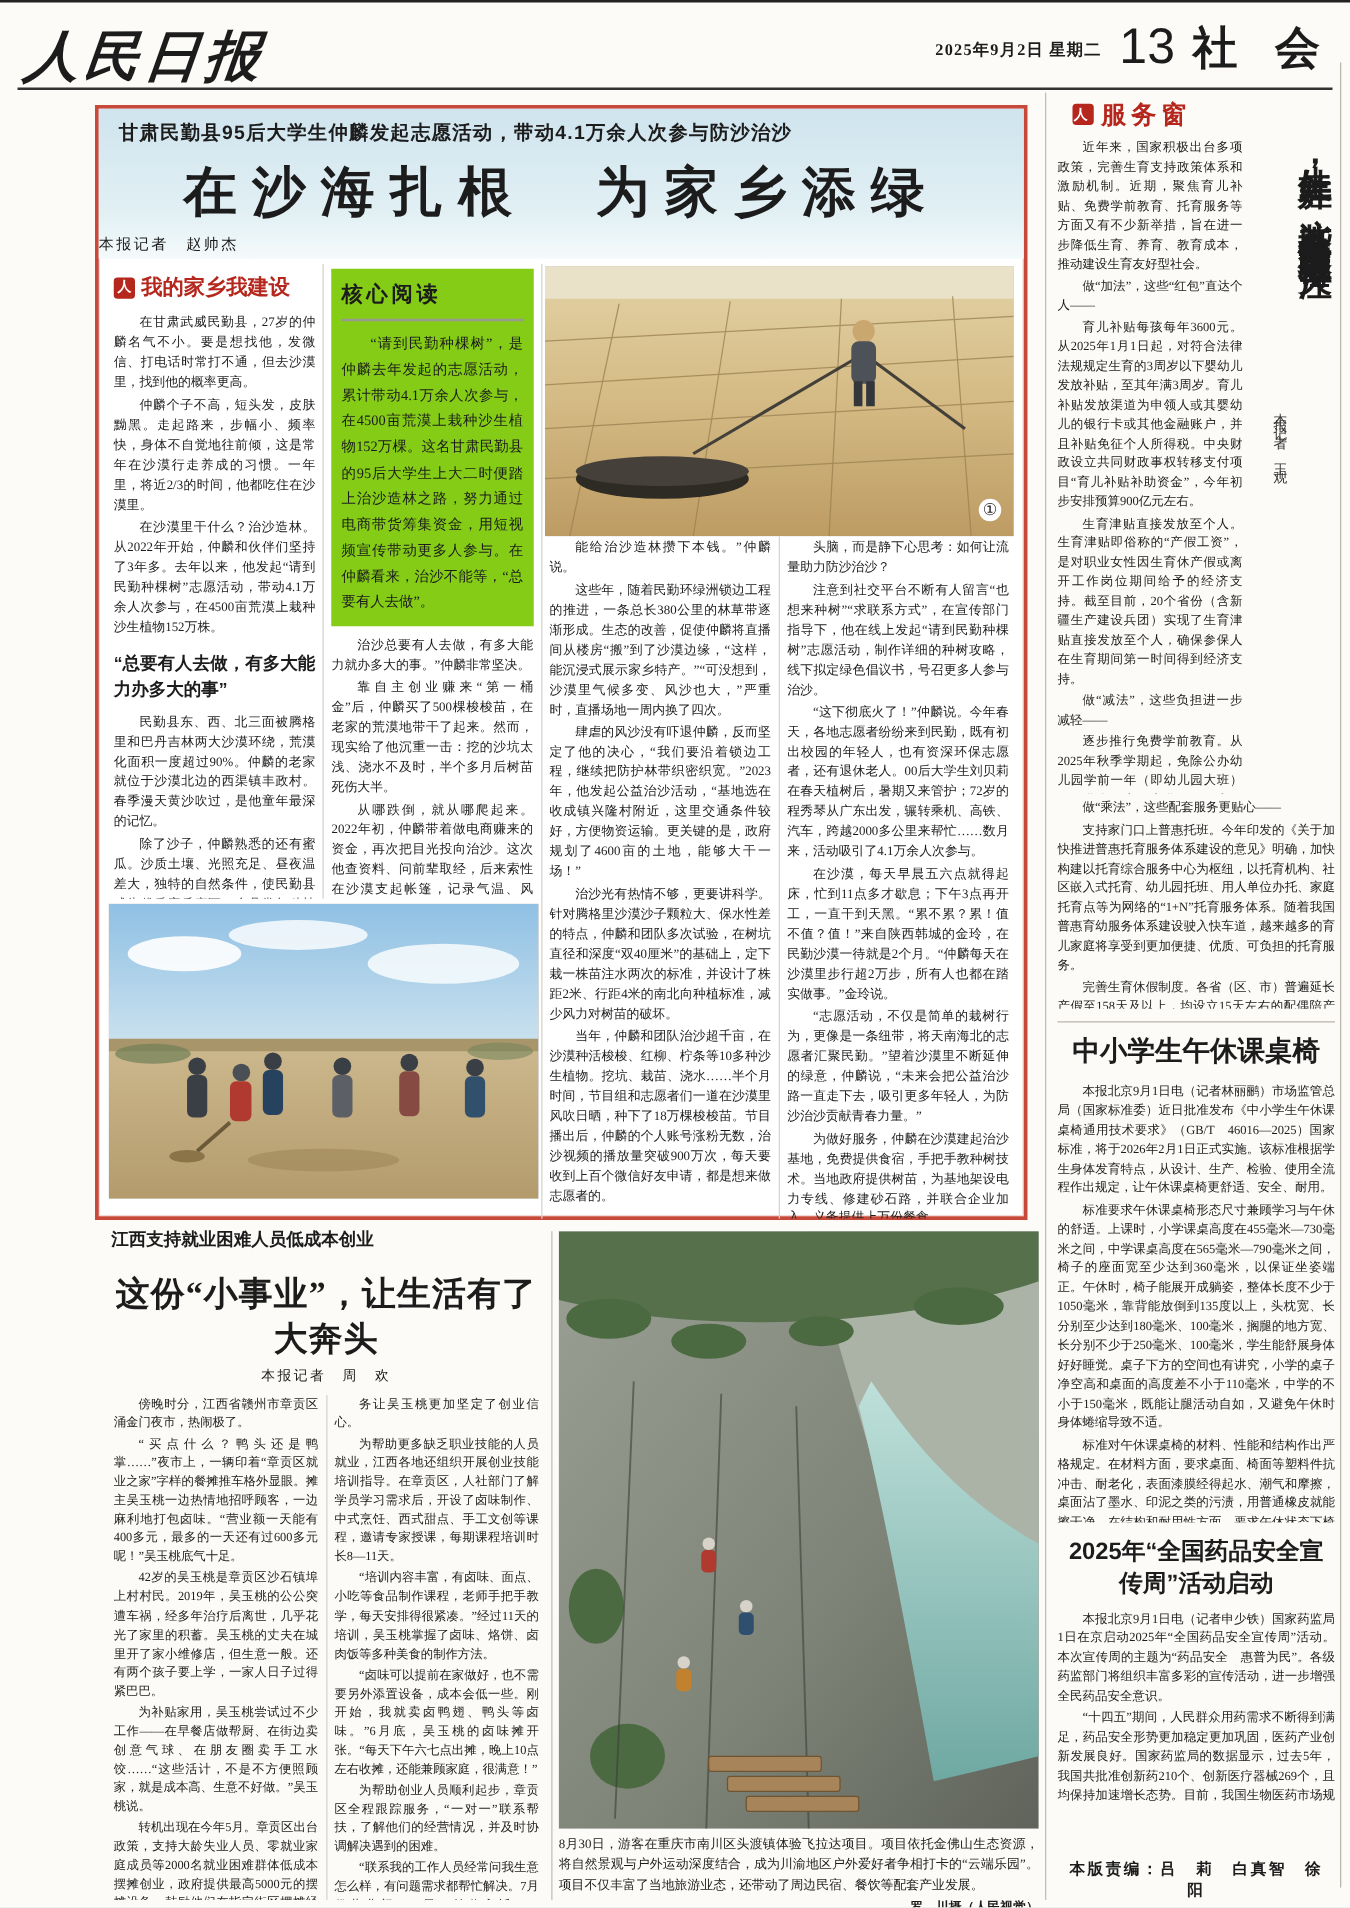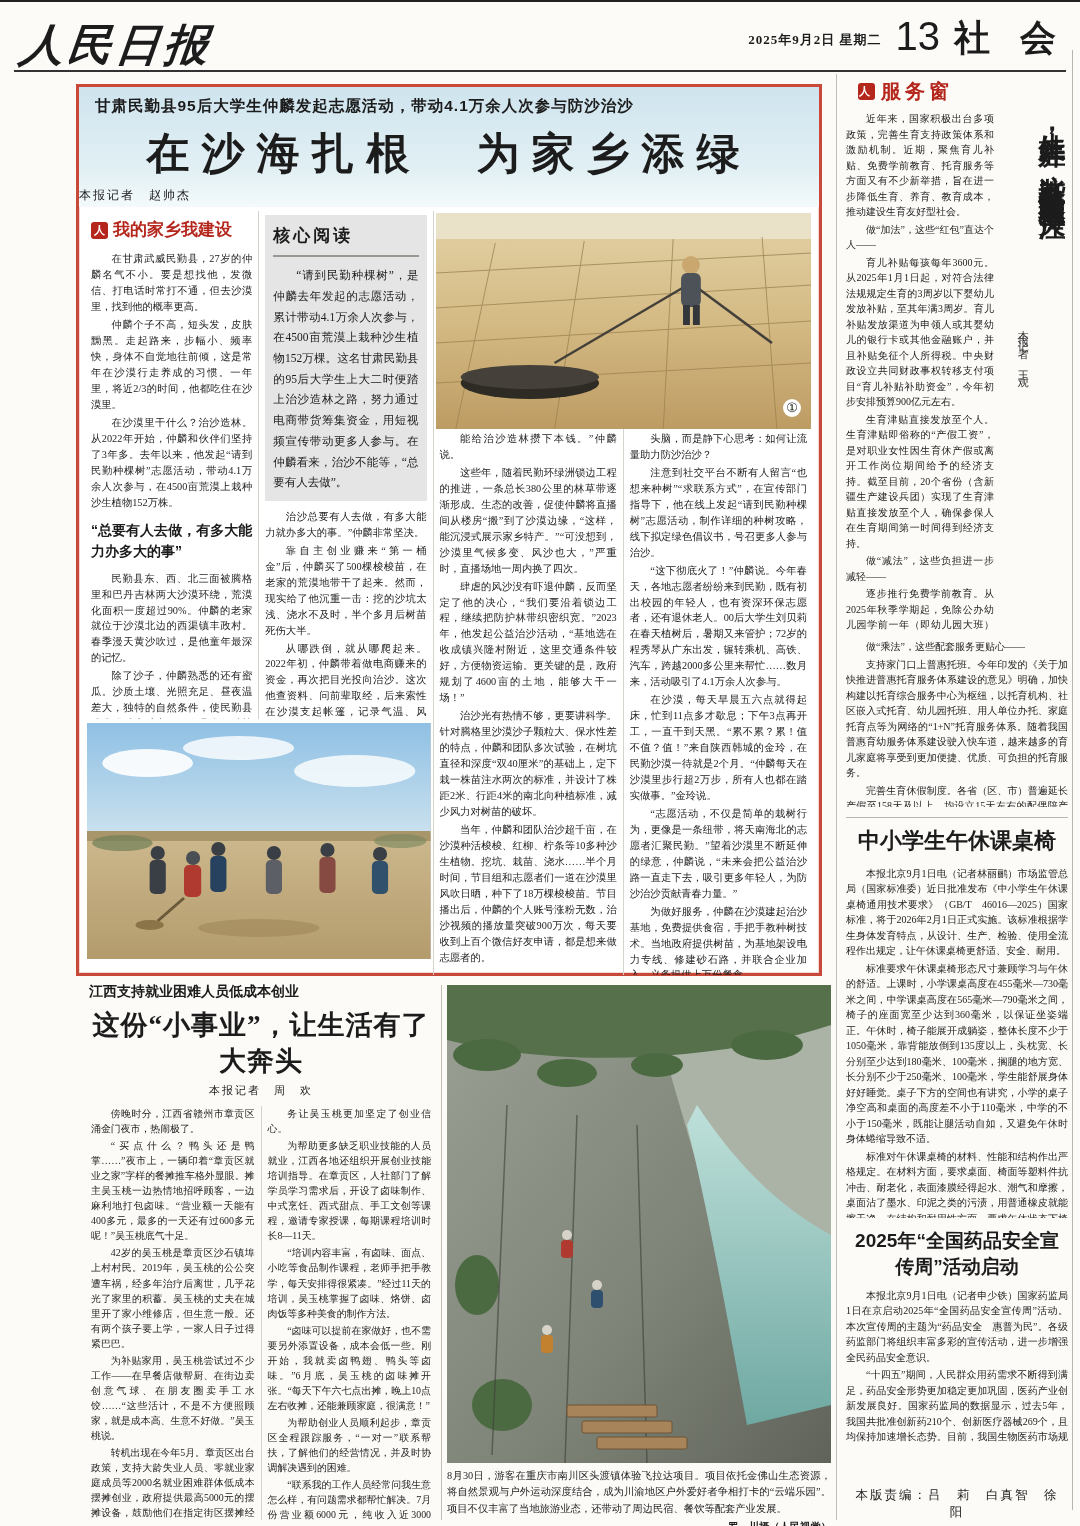--- a/index.html
+++ b/index.html
@@ -29,21 +29,21 @@
   .half-right{width:380px;border-left:1px solid #d6d2cc;display:flex;flex-direction:column;}
   .cols2{display:flex;height:508px;overflow:hidden;}
   .col{flex:1;padding:2px 6px;overflow:hidden;font-size:10.3px;line-height:1.55;text-align:justify;}
   .col + .col{border-left:1px solid #d6d2cc;}
   .para{margin:0 0 2px 0;text-indent:2em;}
   .subhead{font-weight:bold;font-size:14px;line-height:1.5;margin:9px 0;font-family:"Liberation Sans","DejaVu Sans",sans-serif;text-indent:0;}
   .sec-badge{display:flex;align-items:center;gap:5px;font-size:17px;font-weight:bold;color:#b5271d;
              font-family:"Liberation Sans","DejaVu Sans",sans-serif;margin:4px 0 8px 0;}
   .logo-sq{display:inline-flex;width:17px;height:17px;background:#b5271d;color:#fff;border-radius:3px;
            align-items:center;justify-content:center;font-size:11px;font-weight:bold;flex:0 0 auto;}
-  .core-box{background:#e5e5e5;padding:6px 8px 8px 8px;margin:2px 0 8px 0;}
+  .core-box{background:#84cc16;padding:6px 8px 8px 8px;margin:2px 0 8px 0;}
   .core-title{font-size:17px;font-weight:bold;font-family:"Liberation Sans","DejaVu Sans",sans-serif;
               letter-spacing:3px;padding:2px 0 6px 0;border-bottom:2px solid #9a9892;margin-bottom:8px;}
   .core-text{font-size:11.5px;line-height:1.8;text-align:justify;text-indent:2em;}
   .photo{position:relative;background:#ccc;overflow:hidden;}
   .photo svg{display:block;width:100%;height:100%;}
   .photo1{height:216px;margin:2px 2px 0 2px;}
   .photo2{height:236px;margin:4px 2px 2px 2px;}
   .marker{position:absolute;right:10px;bottom:12px;width:18px;height:18px;border-radius:50%;background:#fff;
           color:#222;font-size:13px;display:flex;align-items:center;justify-content:center;}
   
@@ -61,25 +61,25 @@
   .sb-full{margin-top:4px;height:168px;overflow:hidden;font-size:10px;line-height:1.55;text-align:justify;}
   .sb-divider{height:1px;background:#b9b4ac;margin:10px 0 8px 0;}
   .side-art-head{text-align:center;font-size:22px;font-weight:bold;line-height:1.35;
                  font-family:"Liberation Sans","DejaVu Sans",sans-serif;margin:6px 0 10px 0;}
   .side-art-body{font-size:10px;line-height:1.55;text-align:justify;overflow:hidden;}
   .desk-body{height:352px;}
   .drug-head{text-align:center;font-size:19px;font-weight:bold;margin:10px 0 8px 0;
              font-family:"Liberation Sans","DejaVu Sans",sans-serif;}
   .drug-body{height:158px;}
   .page-footer{position:absolute;left:846px;top:1487px;width:222px;text-align:center;font-size:12.5px;
-               font-weight:normal;letter-spacing:2px;}
+               font-weight:bold;letter-spacing:2px;}
   
   .jx{position:absolute;left:85px;top:983px;width:352px;height:537px;overflow:hidden;}
   .jx-kicker{font-size:14px;font-weight:bold;font-family:"Liberation Sans","DejaVu Sans",sans-serif;margin-left:4px;}
-  .jx-headline{font-size:27px;font-weight:bold;letter-spacing:1px;margin:6px 0 4px 0;text-align:center;}
+  .jx-headline{font-size:27px;font-weight:bold;letter-spacing:1px;margin:16px 0 4px 0;text-align:center;}
   .jx-byline{text-align:center;font-size:11px;margin-bottom:8px;letter-spacing:2px;}
   .jx-cols{display:flex;height:430px;overflow:hidden;}
   .jx-col{flex:1;padding:0 6px;overflow:hidden;font-size:9.9px;line-height:1.52;text-align:justify;}
   .jx-col + .jx-col{border-left:1px solid #d6d2cc;}
   .divider-v-jx{position:absolute;left:441px;top:985px;width:1px;height:535px;background:#c2bdb5;}
   
   .cliff{position:absolute;left:447px;top:985px;width:384px;height:478px;}
   .cliff-cap{position:absolute;left:447px;top:1468px;width:384px;font-size:10.3px;line-height:1.6;text-align:justify;}
   .cliff-cap .credit{text-align:right;font-weight:bold;margin-top:2px;}
 </style>

